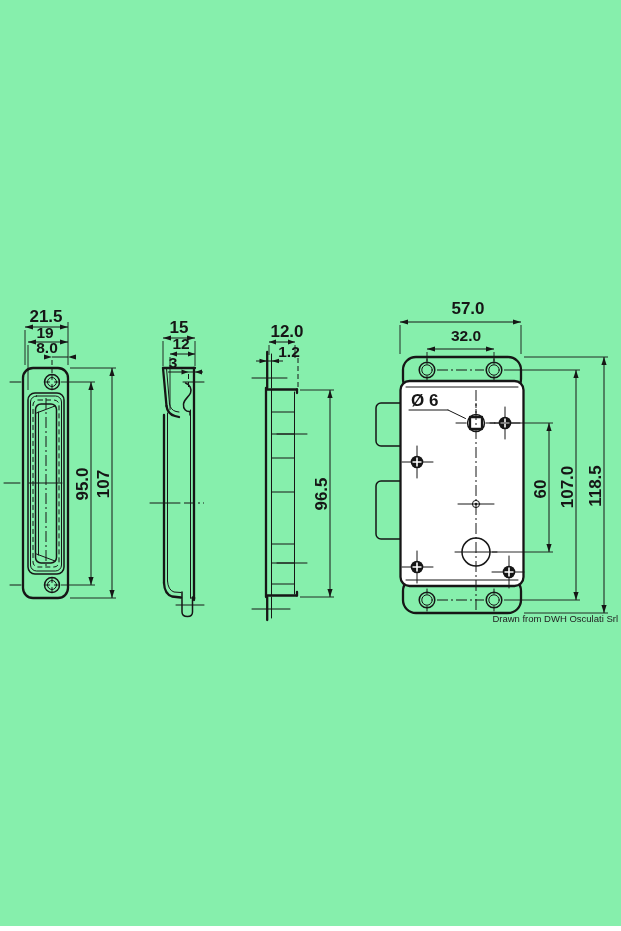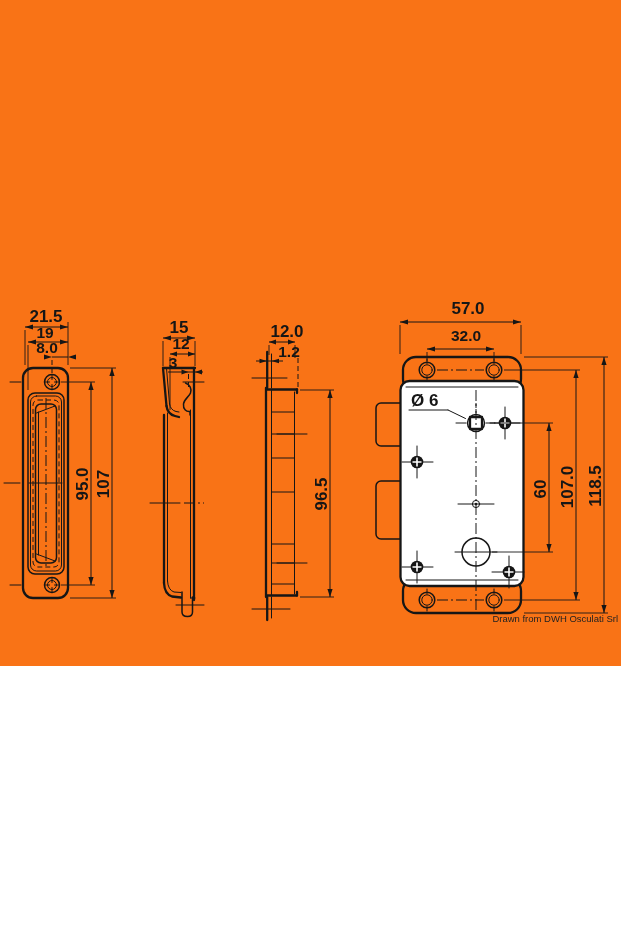--- a/index.html
+++ b/index.html
@@ -1,16 +1,16 @@
 <!DOCTYPE html>
 <html><head>
 <meta charset="utf-8">
 <style>
   html,body{margin:0;padding:0;background:#ffffff;}
-  .page{position:relative;width:621px;height:666px;background:#f97316;overflow:hidden;
+  .page{position:relative;width:621px;height:926px;background:#86efac;overflow:hidden;
         font-family:"Liberation Sans",sans-serif;}
   svg{position:absolute;left:0;top:0;}
   text{fill:#161616;font-family:"Liberation Sans",sans-serif;font-weight:bold;}
   .dim-lg{font-size:17px;}
   .dim-sm{font-size:15.5px;}
   .dim-rot{font-size:17px;}
   .credit{font-size:9.5px;font-weight:normal;fill:#222;}
   .thick{stroke:#161616;stroke-width:2.3;fill:none;stroke-linecap:round;stroke-linejoin:round;}
   .med{stroke:#161616;stroke-width:1.5;fill:none;stroke-linecap:round;}
   .thin{stroke:#161616;stroke-width:1;fill:none;stroke-linecap:round;}

